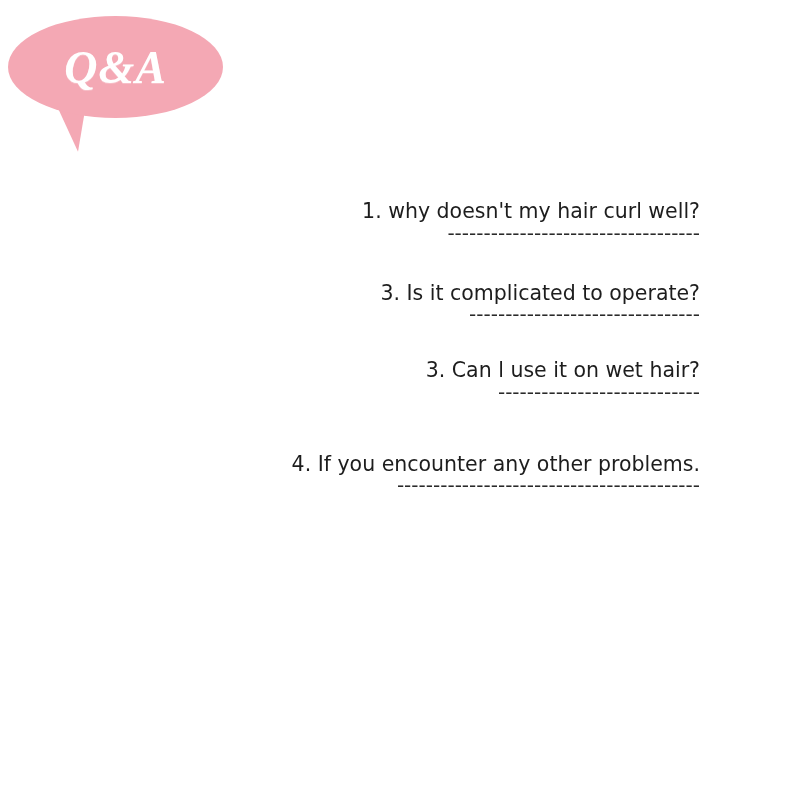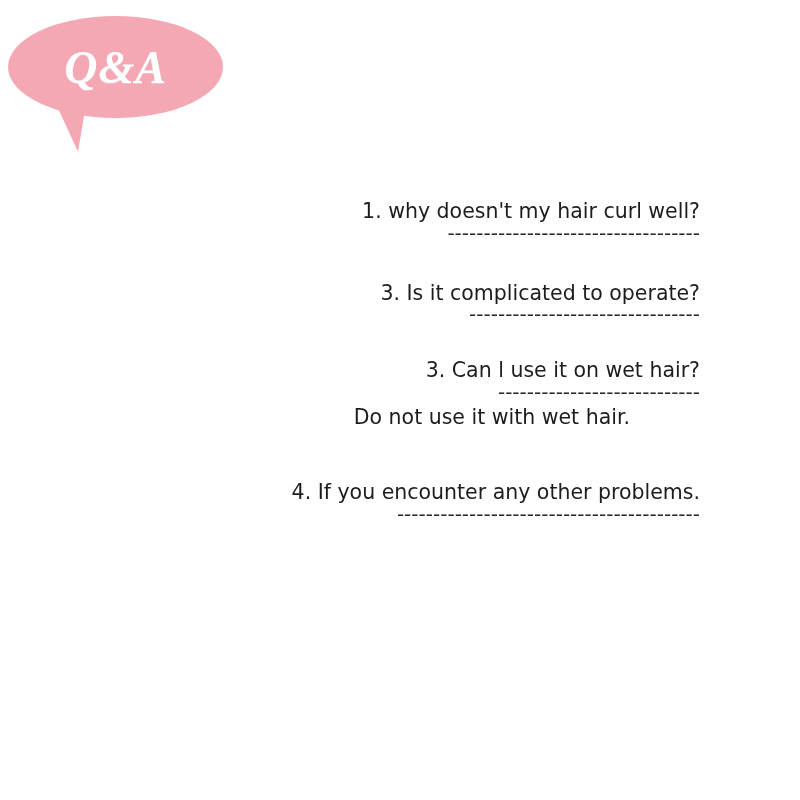--- a/index.html
+++ b/index.html
@@ -127,21 +127,20 @@
   <div class="qa-block block-2">
     <p class="q-title">3. Is it complicated to operate?</p>
     <p class="q-rule">--------------------------------</p>
   </div>
 
   <div class="gap-2"></div>
 
   <div class="qa-block block-3">
     <p class="q-title">3. Can l use it on wet hair?</p>
     <p class="q-rule">----------------------------</p>
-    <p class="a-text">Do not use it with wet hair.</p>
   </div>
 
   <div class="gap-3"></div>
 
   <div class="qa-block block-4">
     <p class="q-title">4. If you encounter any other problems.</p>
     <p class="q-rule">------------------------------------------</p>
   </div>
 
 </div>

